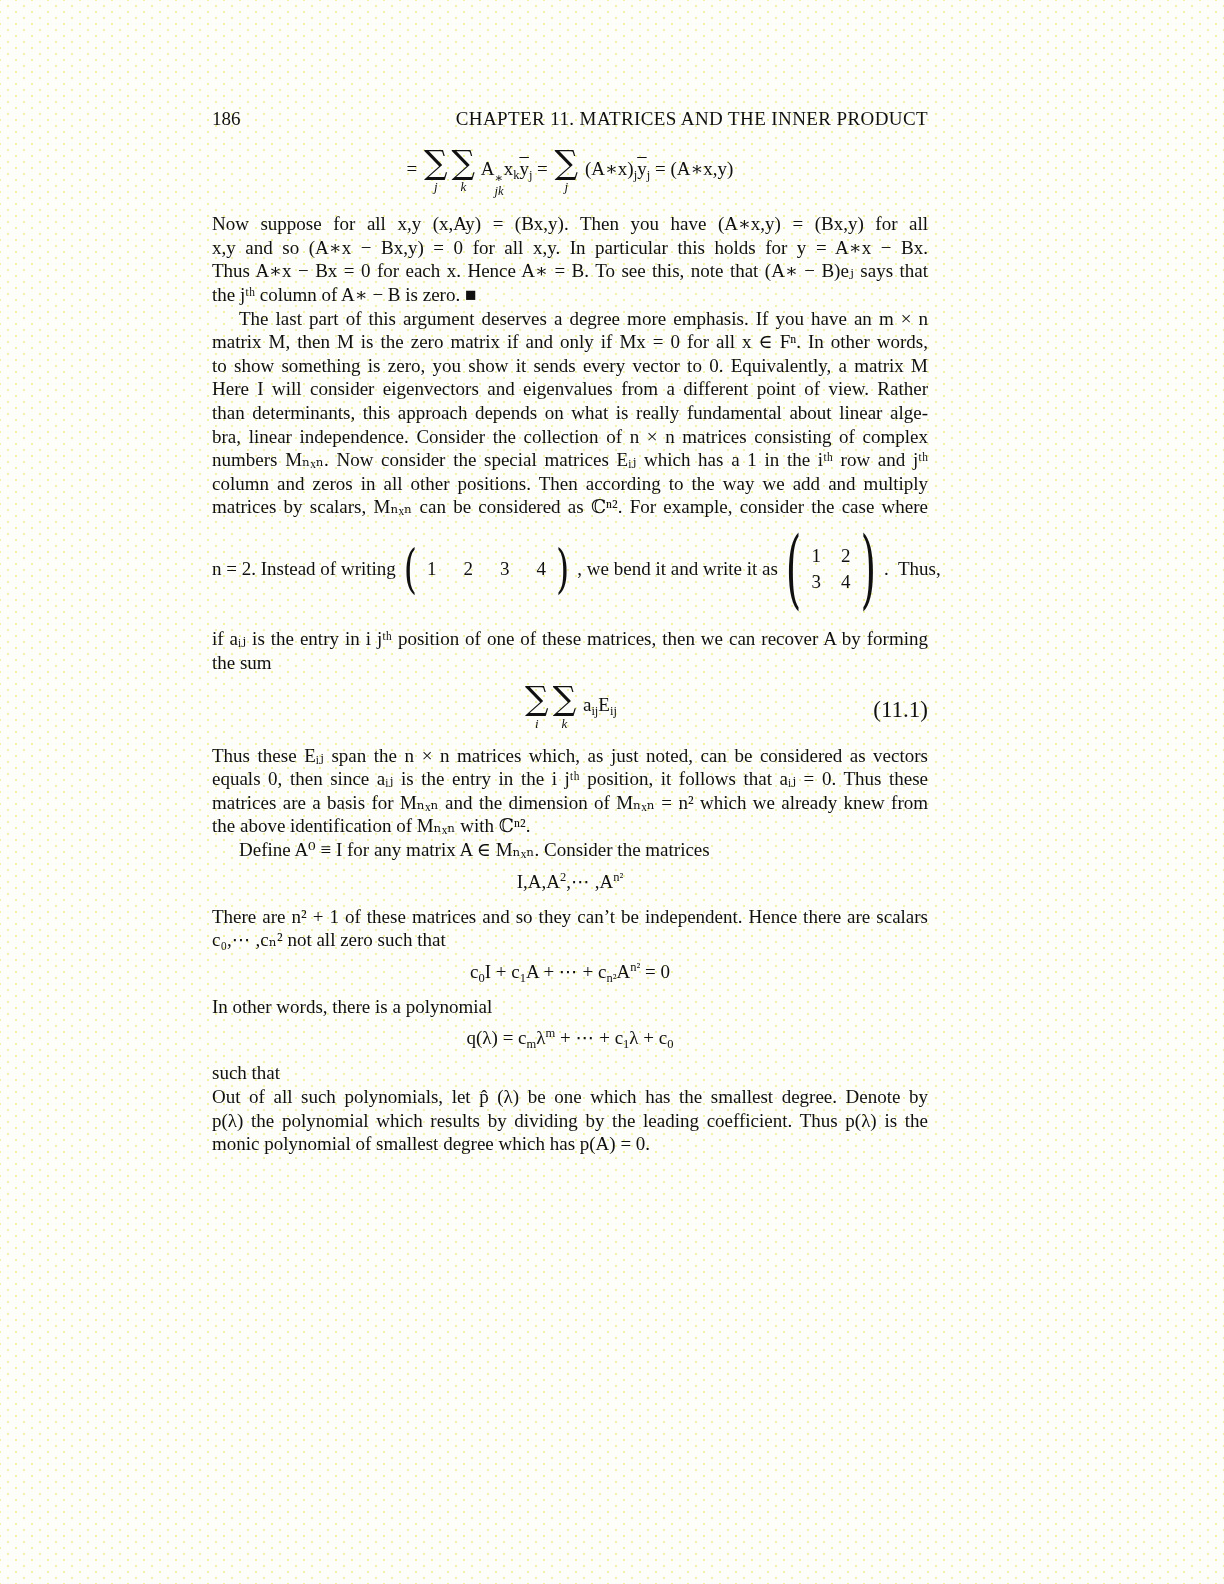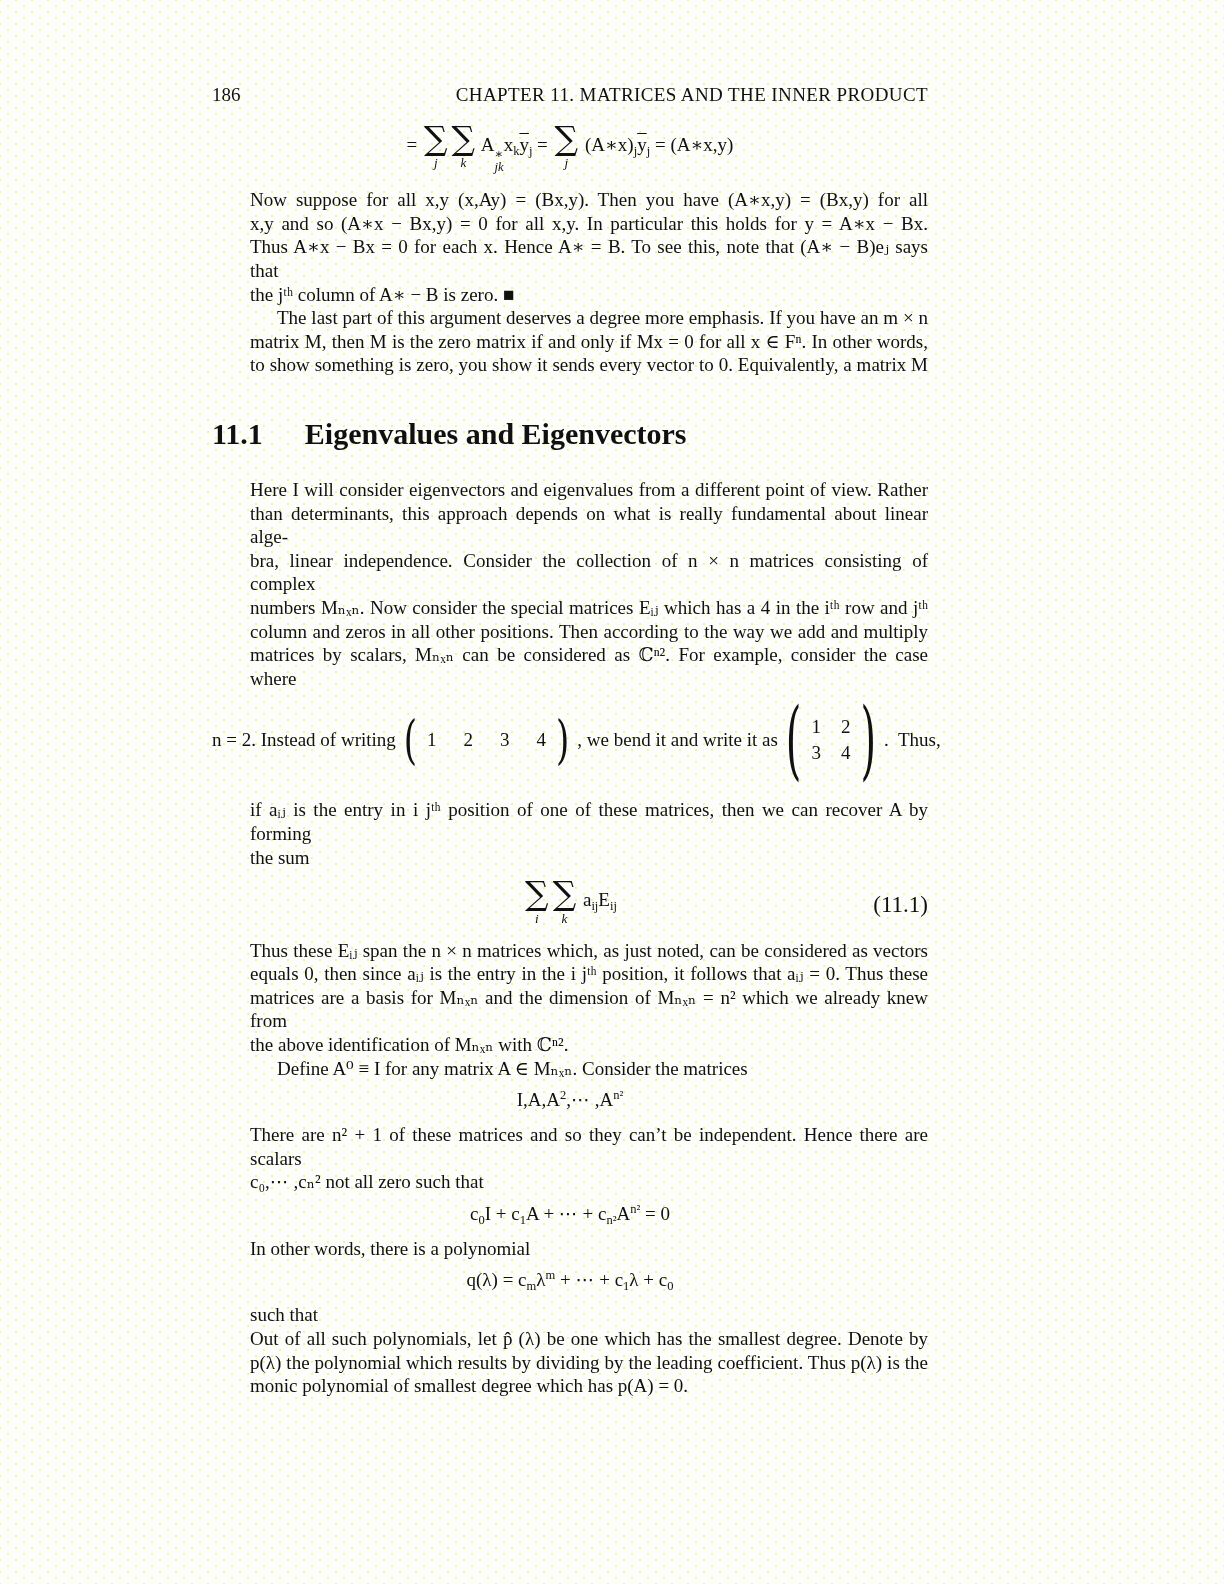--- a/index.html
+++ b/index.html
@@ -7,27 +7,27 @@
   body {
     background-color:#fdfdf9;
     background-image:
       radial-gradient(circle, #f4f1a6 0.9px, rgba(255,255,255,0) 1.5px),
       radial-gradient(circle, #f4f1a6 0.9px, rgba(255,255,255,0) 1.5px);
     background-size:16px 12px;
     background-position:0 0, 8px 6px;
     font-family:"Liberation Serif","DejaVu Serif","DejaVu Sans",serif;
     color:#101010;
   }
-  .textblock { width:716px; margin-left:212px; padding-top:84px; }
+  .textblock { width:716px; margin-left:212px; padding-top:108px; }
 
   .pagehead { display:flex; justify-content:space-between; align-items:baseline;
               font-size:19px; margin-bottom:8px; }
   .pagehead .rh { letter-spacing:0.4px; }
 
-  .line { font-size:19px; line-height:23.6px;margin-left:38px; }
+  .line { font-size:19px; line-height:23.6px; }
   .jl   { text-align:justify; text-align-last:justify; }
   .ll   { text-align:left; }
   .indent { text-indent:27px; }
   .b { font-weight:bold; }
   .link { color:#2433c4; cursor:pointer; }
 
   .display { text-align:center; line-height:1; position:relative;
              font-size:19px; }
   .dsp-pad { padding:10px 0 14px 0; }
   sub { font-size:12.5px; line-height:0; vertical-align:-4px; }
@@ -95,29 +95,26 @@
     <div class="line jl" style="">Thus A∗x − Bx = 0 for each x. Hence A∗ = B. To see this, note that (A∗ − B)eⱼ says that</div>
     <div class="line ll" style=""><span>the jᵗʰ column of A∗ − B is zero. </span><span>■</span></div>
   </div>
 
   <div>
     <div class="line jl indent" style="">The last part of this argument deserves a degree more emphasis. If you have an m × n</div>
     <div class="line jl" style="">matrix M, then M is the zero matrix if and only if Mx = 0 for all x ∈ Fⁿ. In other words,</div>
     <div class="line jl" style="">to show something is zero, you show it sends every vector to 0. Equivalently, a matrix M</div>
   </div>
 
-  <div class="heading">
-    <span class="num">11.1</span><span>Eigenvalues and Eigenvectors</span>
-  </div>
 
   <div>
     <div class="line jl" style="">Here I will consider eigenvectors and eigenvalues from a different point of view. Rather</div>
     <div class="line jl" style="">than determinants, this approach depends on what is really fundamental about linear alge-</div>
     <div class="line jl" style="">bra, linear independence. Consider the collection of n × n matrices consisting of complex</div>
-    <div class="line jl" style="">numbers Mₙₓₙ. Now consider the special matrices Eᵢⱼ which has a 4 in the iᵗʰ row and jᵗʰ</div>
+    <div class="line jl" style="">numbers Mₙₓₙ. Now consider the special matrices Eᵢⱼ which has a 1 in the iᵗʰ row and jᵗʰ</div>
     <div class="line jl" style="">column and zeros in all other positions. Then according to the way we add and multiply</div>
     <div class="line jl" style="">matrices by scalars, Mₙₓₙ can be considered as ℂⁿ². For example, consider the case where</div>
   </div>
 
   <div class="mline">
     <span class="txt mr8">n = 2. Instead of writing</span>
     <span class="paren">(</span>
     <span class="rowmat">
       <span>1</span>
       <span>2</span>

